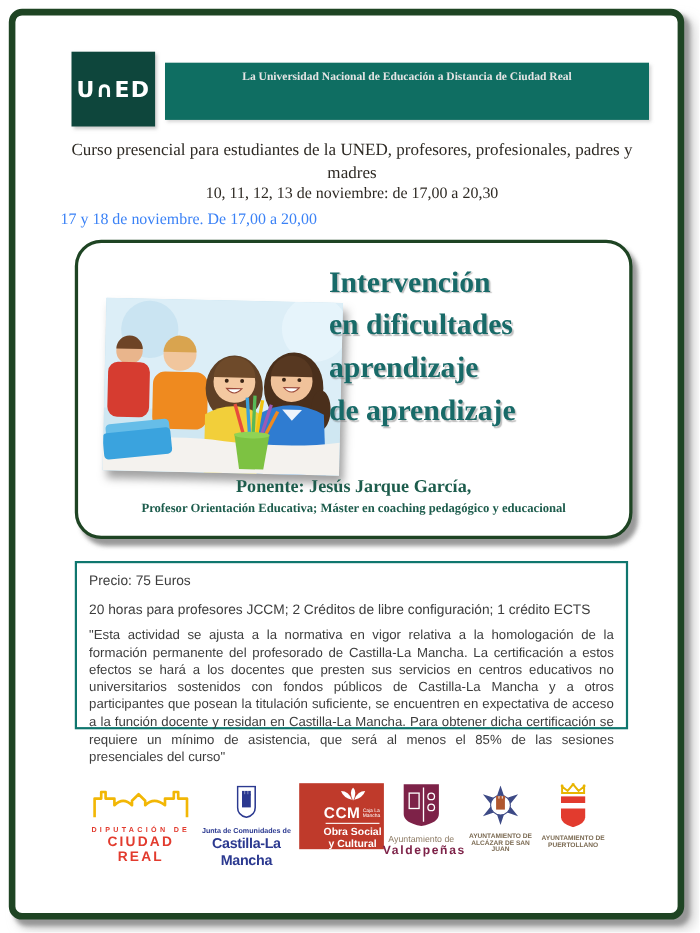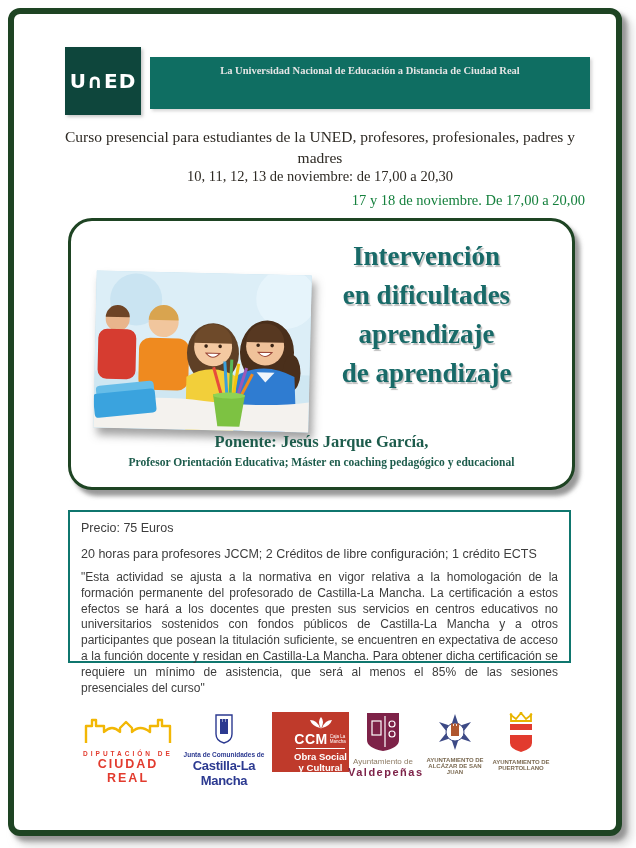--- a/index.html
+++ b/index.html
@@ -14,28 +14,28 @@
              font-family:"DejaVu Sans", sans-serif;font-weight:bold;font-size:20px;letter-spacing:1px;
              box-shadow:2px 2px 3px rgba(150,150,150,0.5);}
   .band{position:absolute;left:150px;top:57px;width:440px;height:52px;background:#0f6e62;color:#e5e5e5;
         text-align:center;box-shadow:2px 2px 3px rgba(150,150,150,0.4);}
   .band-line1{font-size:10.5px;font-weight:bold;padding-top:8px;}
   .band-line2{font-size:15.5px;font-weight:bold;margin-top:6px;letter-spacing:0.5px;}
   
   .audience{position:absolute;left:55px;top:127px;width:530px;text-align:center;
             font-size:15.5px;color:#2e2a24;line-height:1.35;}
   .schedule1{position:absolute;left:55px;top:168px;width:530px;text-align:center;font-size:14.5px;color:#2e2a24;}
-  .schedule2{position:absolute;left:55px;top:192px;width:530px;text-align:right;font-size:14.5px;color:#15803d;}
+  .schedule2{position:absolute;left:55px;top:192px;width:530px;text-align:left;font-size:14.5px;color:#3b82f6;}
   
   .card{position:absolute;left:68px;top:218px;width:507px;height:272px;box-sizing:border-box;
         border:3px solid #1e4423;border-radius:24px;background:#ffffff;
         box-shadow:5px 6px 4px rgba(110,110,110,0.7);}
   .photo{position:absolute;left:24px;top:52px;width:215px;height:157px;transform:rotate(1.3deg);
          box-shadow:4px 7px 8px rgba(70,70,70,0.5);background:#cfe7f2;}
-  .card-title{position:absolute;right:18px;top:16px;width:255px;text-align:center;color:#186a68;
+  .card-title{position:absolute;right:18px;top:16px;width:255px;text-align:left;color:#186a68;
               font-size:27px;font-weight:bold;line-height:39px;
               text-shadow:1.5px 1.5px 1px rgba(110,110,110,0.45);}
   .speaker{position:absolute;left:0;right:0;top:211px;text-align:center;color:#1d5c4c;
            font-size:16.5px;font-weight:bold;}
   .creds{position:absolute;left:0;right:0;top:235px;text-align:center;color:#1d5c4c;
          font-size:11.5px;font-weight:bold;}
   
   .details{position:absolute;left:68px;top:510px;width:503px;height:153px;box-sizing:border-box;
            border:2px solid #0f766e;padding:9px 11px 0 11px;color:#3d3d3d;
            font-family:"Liberation Sans", sans-serif;}

